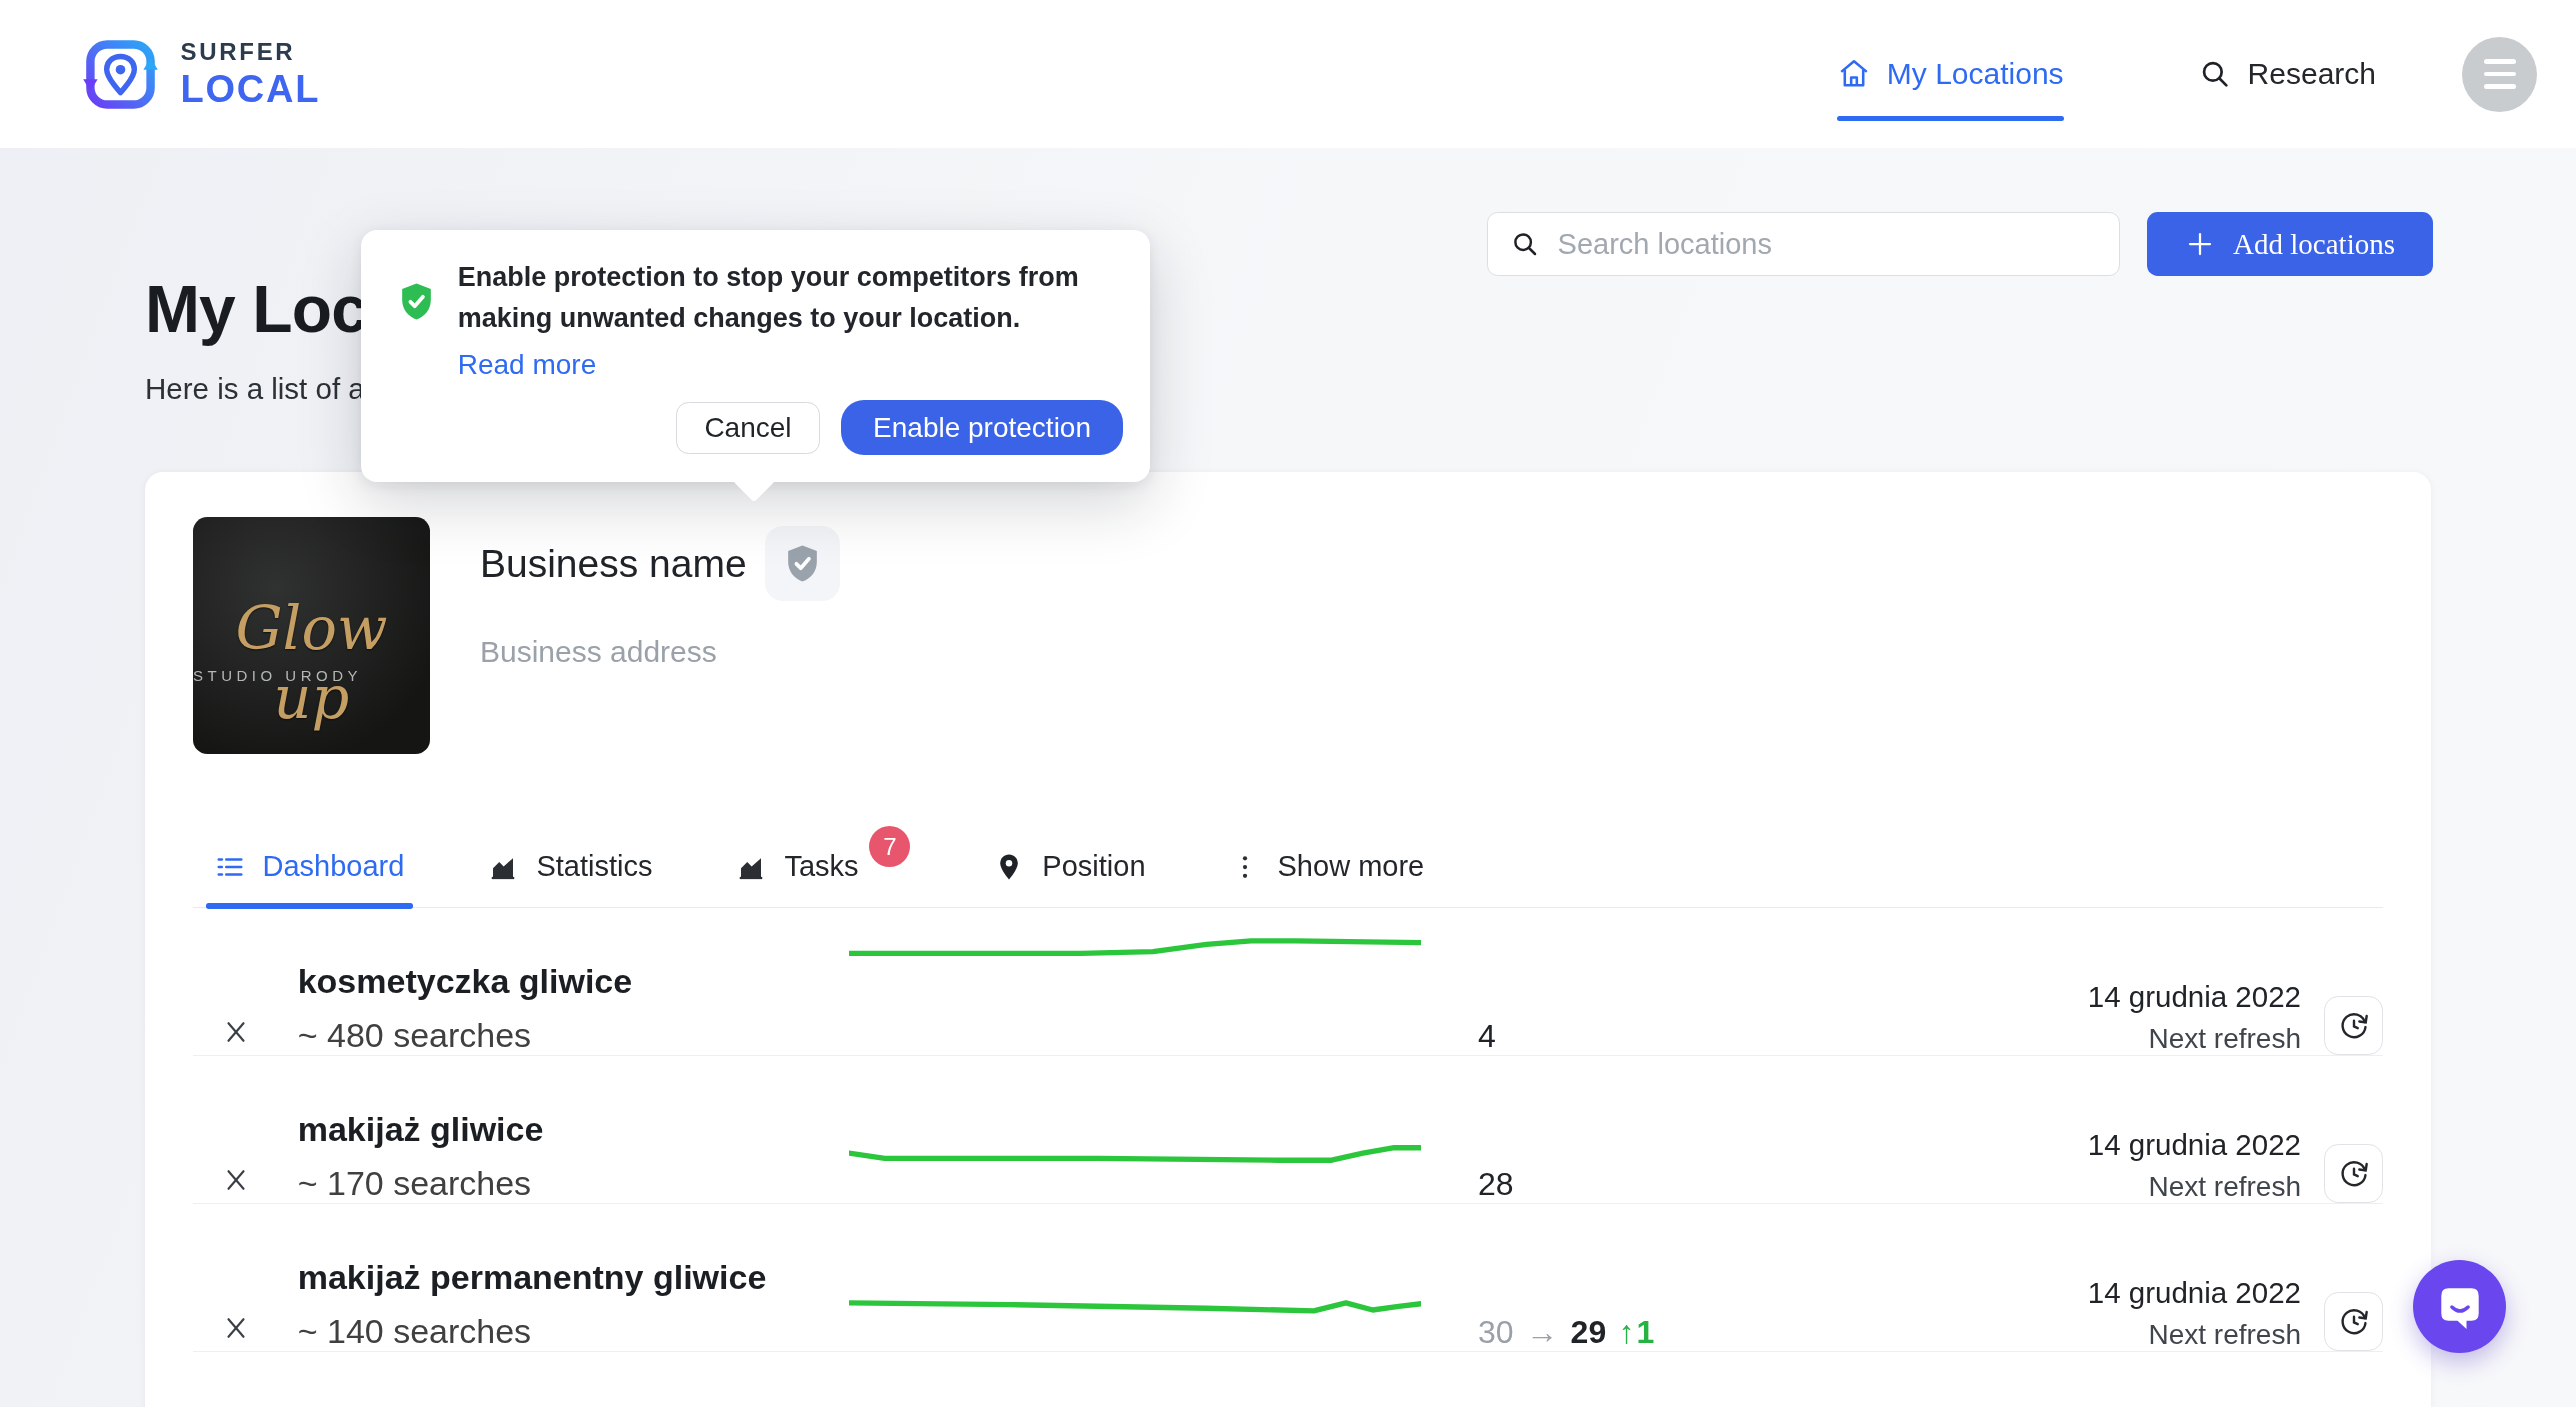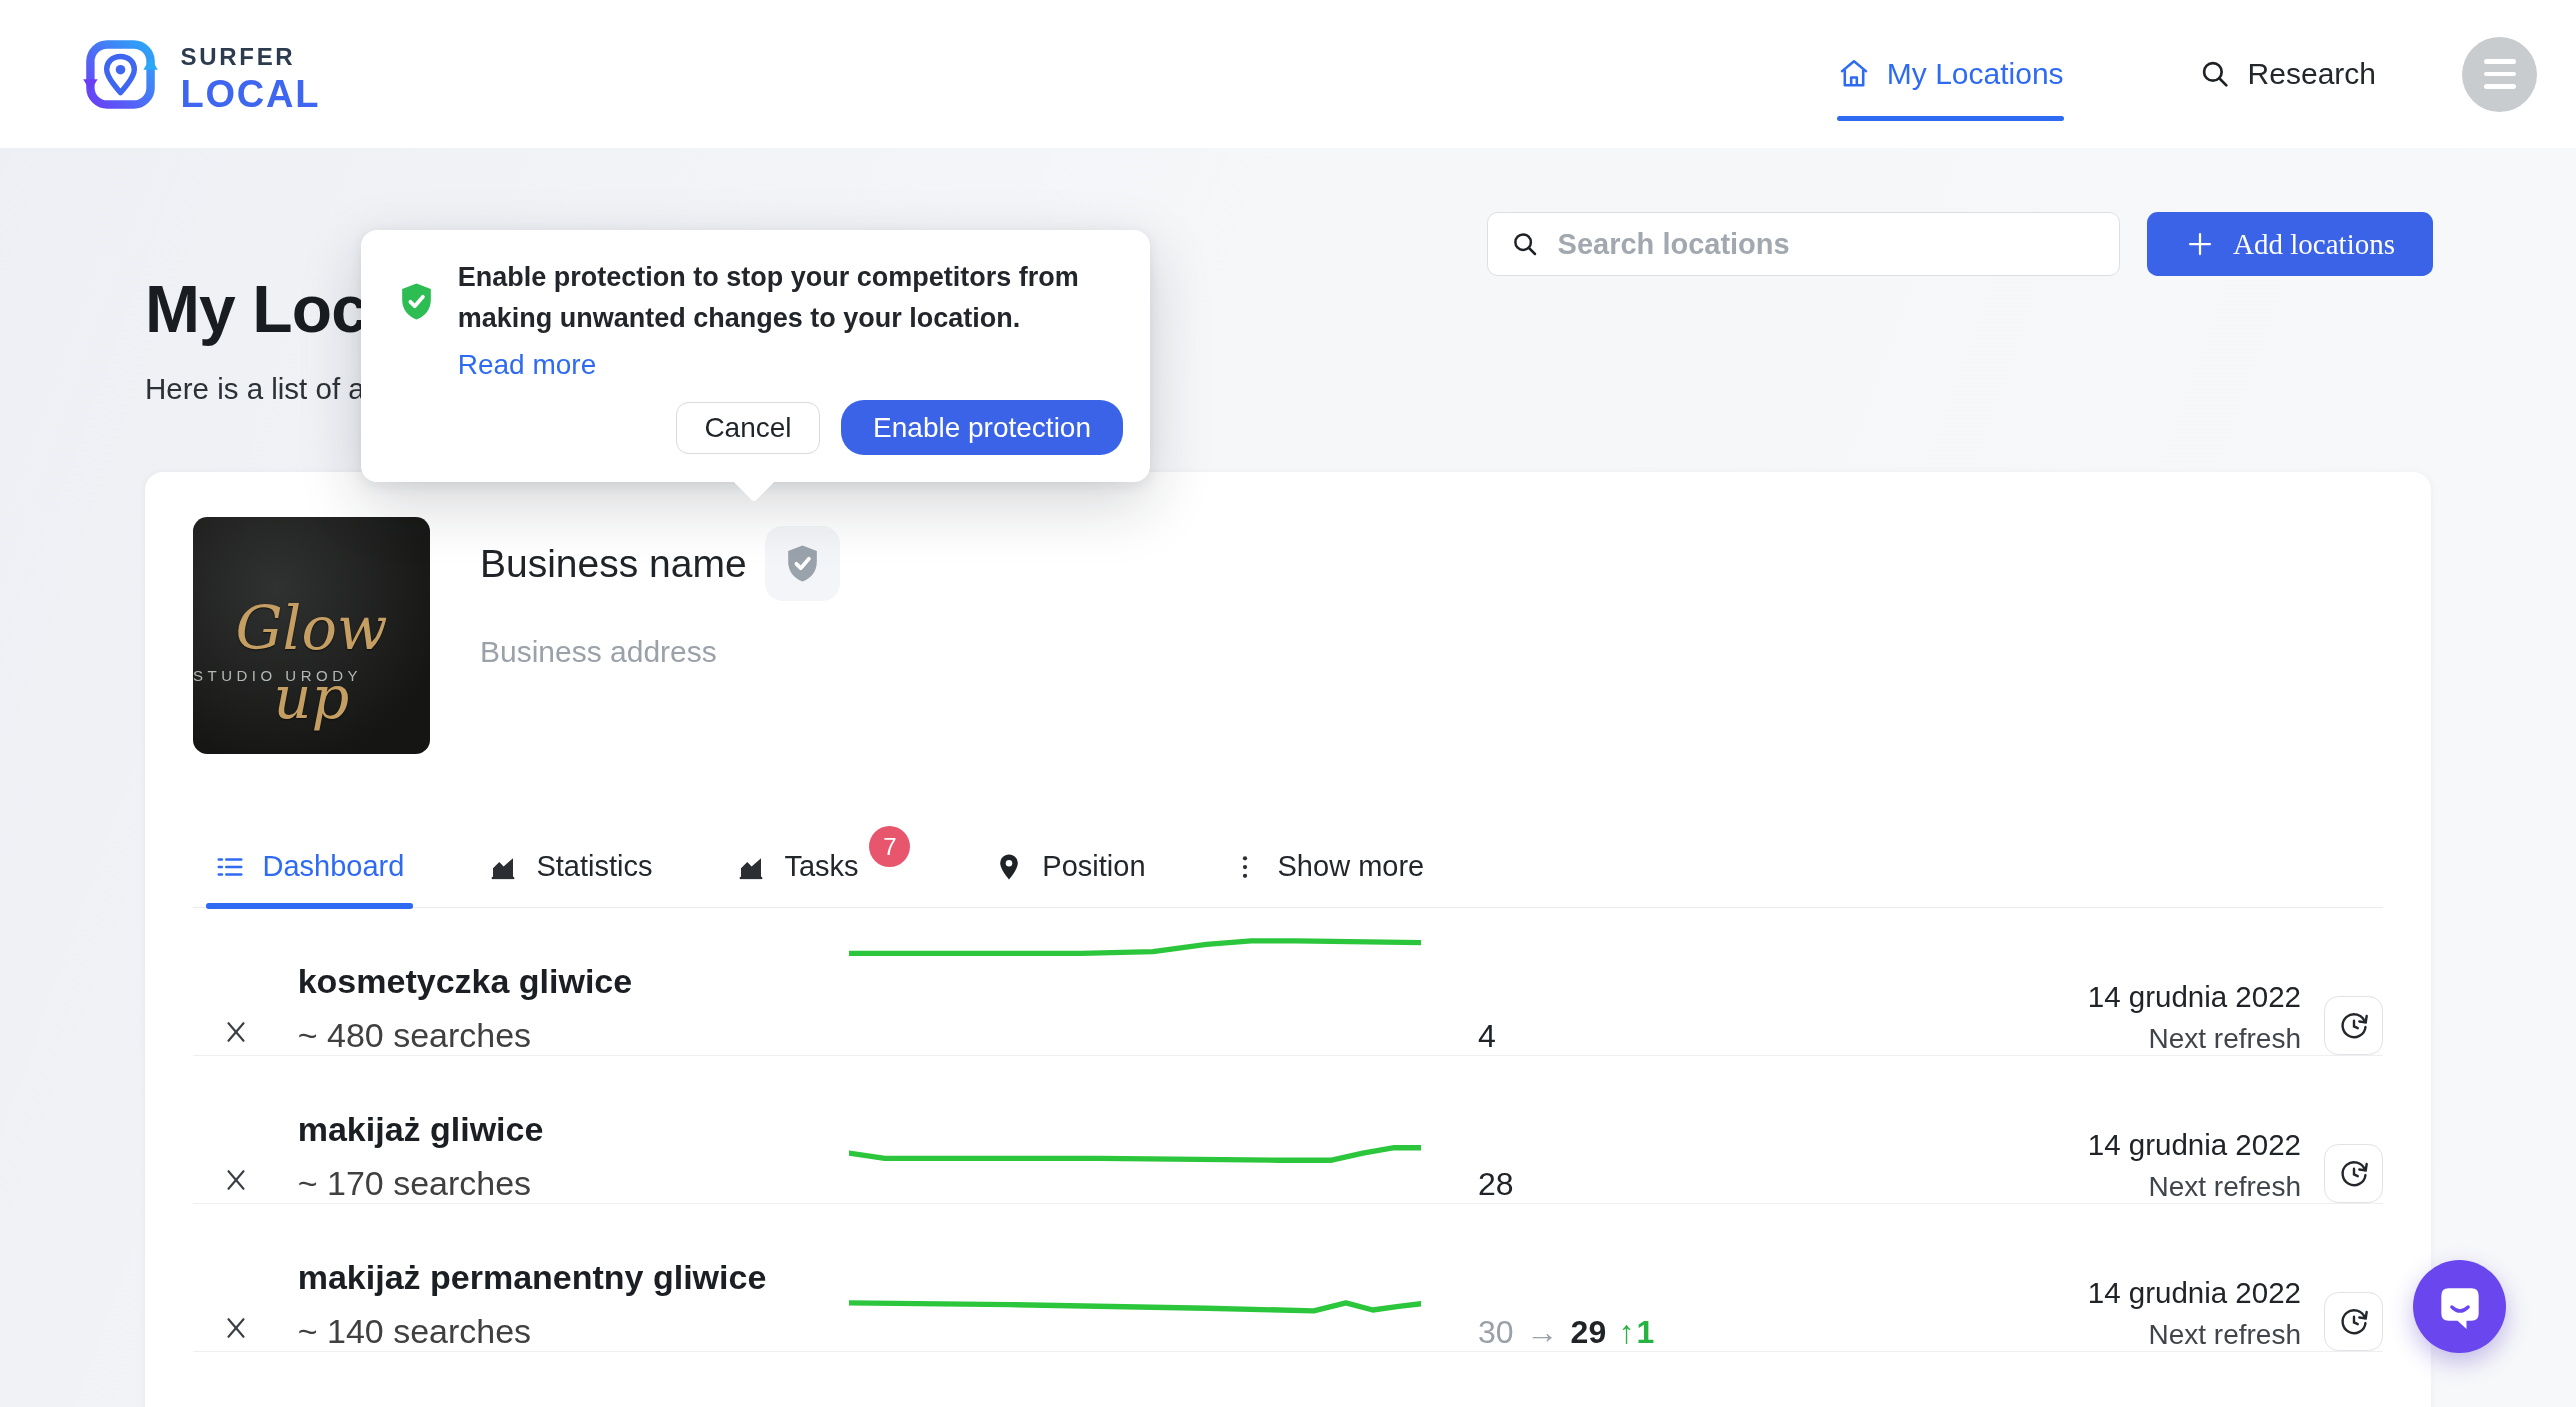--- a/index.html
+++ b/index.html
@@ -7,41 +7,41 @@
   body {
     width:2576px; height:1408px; overflow:hidden; position:relative;
     font-family:"Liberation Sans", sans-serif;
     background:linear-gradient(110deg,#edeff4 0%,#f6f7f9 45%,#f7f8fa 100%);
     color:#1c2024;
   }
   .ctr { display:flex; align-items:center; justify-content:center; }
 
   
   .topbar { height:148px; background:#ffffff; display:flex; align-items:center; padding:0 39px 0 82px; }
-  .brand { display:flex; align-items:flex-end; gap:21.5px; }
+  .brand { display:flex; align-items:center; gap:21.5px; }
   .brand-text { line-height:1; }
   .brand-line1 { font-size:24px; letter-spacing:2.7px; color:#2c3b4d; font-weight:600; }
   .brand-line2 { font-size:38px; font-weight:800; color:#3f66f0; letter-spacing:1.8px; margin-top:5.4px; }
   .topnav { margin-left:auto; display:flex; align-items:center; height:100%; }
   .nav-item { position:relative; height:100%; display:flex; align-items:center; gap:16px;
               font-size:30px; color:#23272c; cursor:pointer; }
   .nav-item.active { color:#2e6bf2; }
   .nav-underline { position:absolute; left:0; right:0; bottom:27px; height:5.4px; border-radius:2.7px; background:#2e6bf2; }
   .nav-gap { width:134px; }
   .avatar { width:75px; height:75px; border-radius:50%; background:#c9cccf; margin-left:86px; cursor:pointer; }
   .hamb { display:flex; flex-direction:column; gap:8px; }
   .hamb span { display:block; width:32px; height:4.5px; border-radius:2.7px; background:#ffffff; }
 
   
   .main { padding:0 145px; position:relative; }
   .toolbar { position:absolute; top:64px; right:143px; display:flex; gap:27px; z-index:5; }
   .search-box { width:633px; height:64px; background:#fff; border:1.8px solid #dcdee3; border-radius:10.7px;
                 display:flex; align-items:center; padding:0 21.5px; gap:16px; }
   .search-box input { border:none; outline:none; background:transparent; flex:1; font-size:29px;
-                      font-family:"Liberation Sans",sans-serif; color:#2a2e33;font-weight:bold; }
+                      font-family:"Liberation Sans",sans-serif; color:#2a2e33; }
   .search-box input::placeholder { color:#a2a8b0; }
   .btn-primary { background:#3a63e8; color:#fff; font-size:29px; border:none; border-radius:10.7px;
                  padding:0 38px; height:64px; display:flex; align-items:center; gap:18px; cursor:pointer;
                  font-family:Liberation Serif, serif; }
   .page-head { padding-top:123px; }
   .page-title { margin:0; font-size:66px; font-weight:800; letter-spacing:-0.9px; color:#191c20; }
   .page-sub { margin-top:25px; font-size:29.5px; color:#2c3136; }
 
   
   .popover { position:absolute; left:361px; top:230px; width:789px; background:#fff; border-radius:16px;

